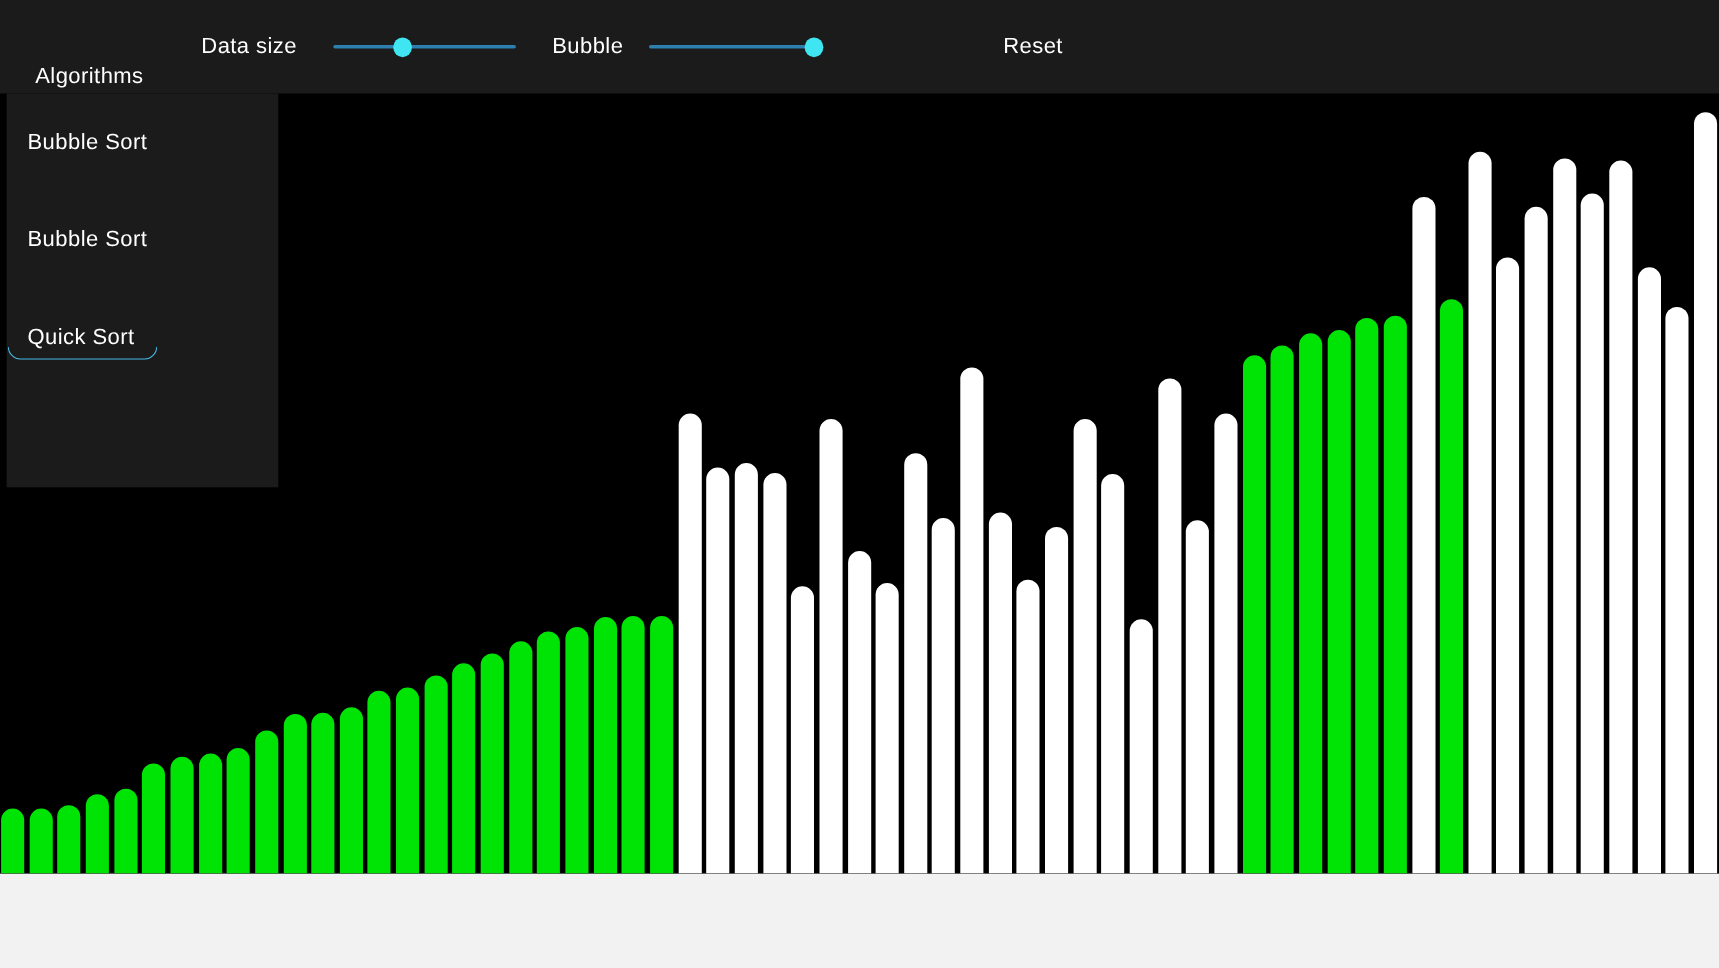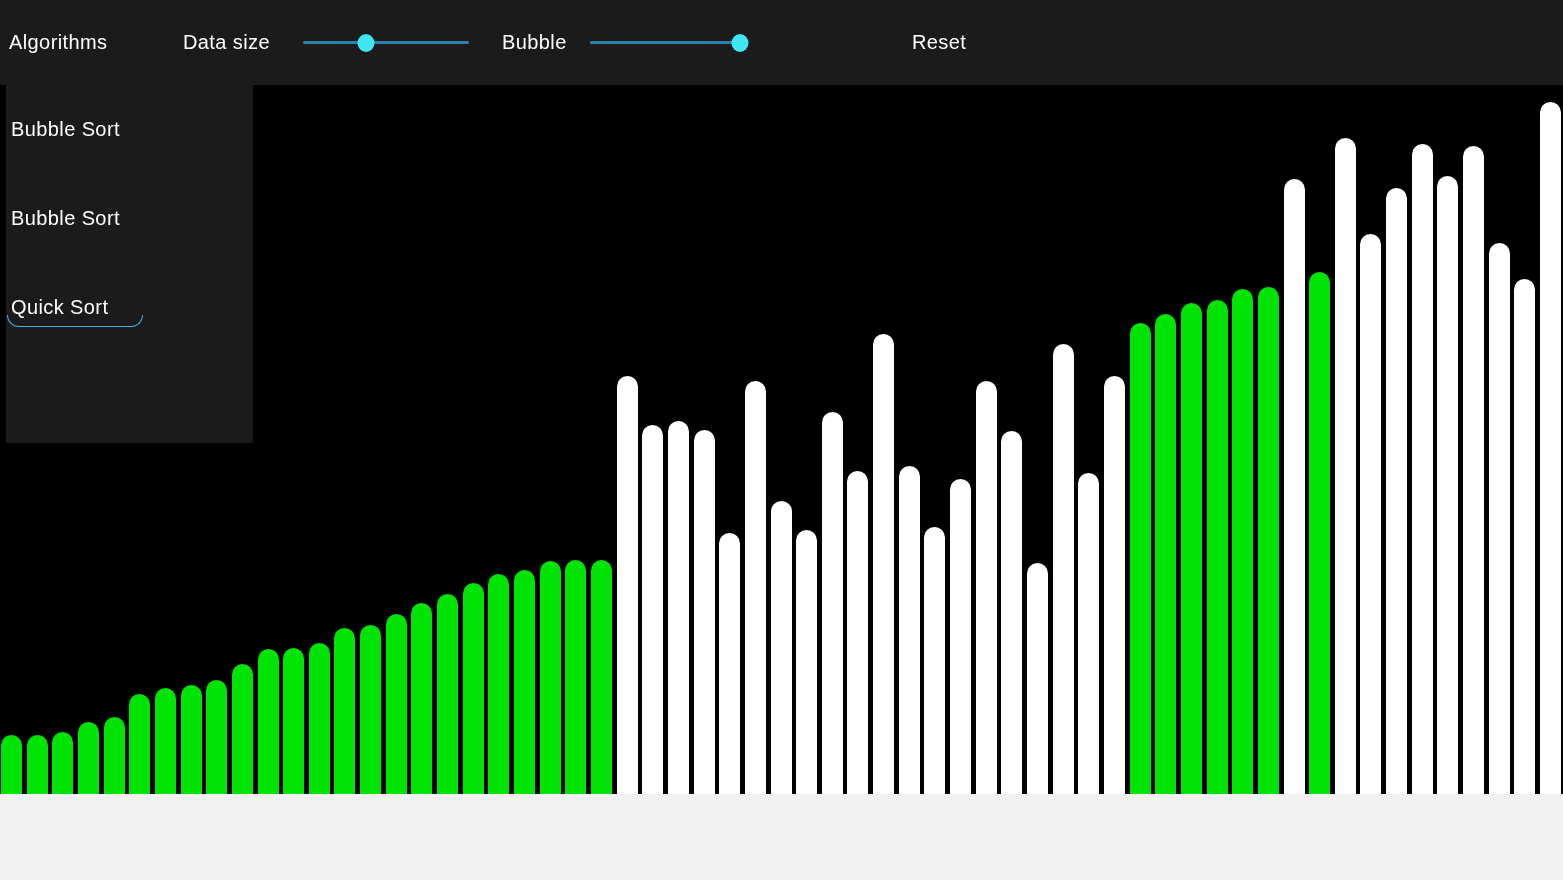--- a/index.html
+++ b/index.html
@@ -9,21 +9,21 @@
   
   .navbar {
     position: absolute; top: 0; left: 0; width: 1563px; height: 85px;
     background: #1b1b1b; z-index: 30;
   }
   .nav-item {
     position: absolute; top: 0; height: 85px; display: flex; align-items: center;
     font-size: 20px; font-weight: 500; letter-spacing: 0.4px; color: #fff;
     white-space: nowrap; cursor: default;
   }
-  .nav-algorithms { left: 9px; }
+  .nav-algorithms { left: 32px; margin-top: 27px; }
   .nav-datasize  { left: 183px; }
   .nav-speed     { left: 502px; }
   .nav-time      { left: 787px; }
   .nav-reset     { left: 912px; cursor: pointer; }
   .nav-source    { left: 1070px; cursor: pointer; }
 
   .slider {
     position: absolute; top: 0; height: 85px; cursor: pointer;
   }
   .slider-datasize { left: 303px; width: 166px; }
@@ -38,21 +38,21 @@
     transform: translate(-50%, -50%);
   }
 
   
   .dropdown {
     position: absolute; top: 85px; left: 6px; width: 247px; height: 358px;
     background: #1b1b1b; z-index: 20;
   }
   .menu-item {
     position: relative; height: 89px; display: flex; align-items: center;
-    padding-left: 5px; font-size: 20px; font-weight: 500; letter-spacing: 0.4px;
+    padding-left: 19px; font-size: 20px; font-weight: 500; letter-spacing: 0.4px;
     color: #fff; cursor: pointer;
   }
   .active-underline {
     position: absolute; left: 1px; top: 52px; width: 136px; height: 12px;
     border: 1.5px solid #45b5e2; border-top: none;
     border-radius: 0 0 14px 14px;
   }
 
   
   .canvas {

